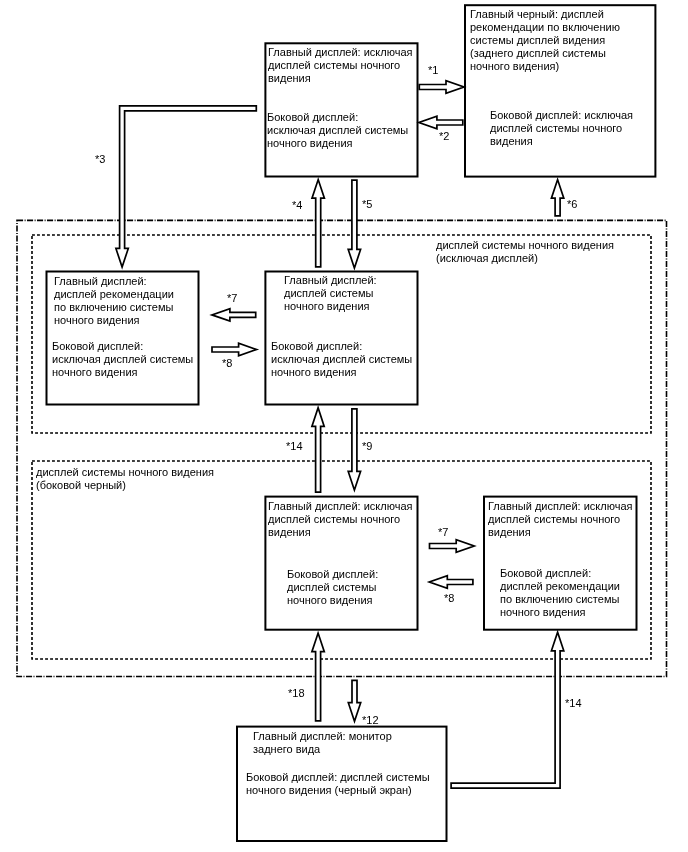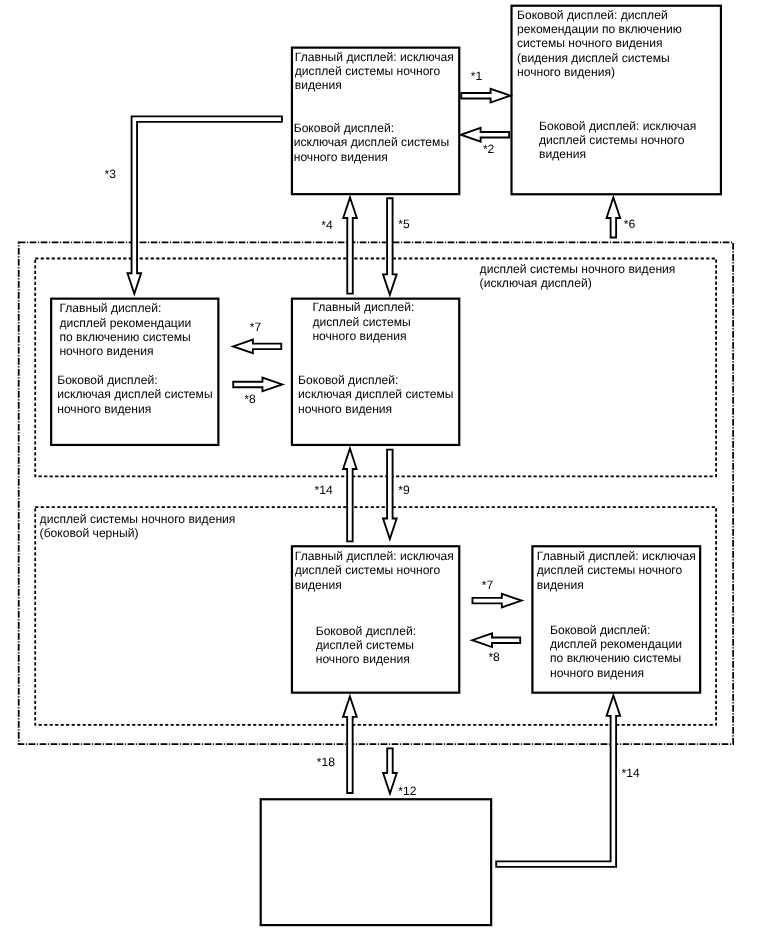--- a/index.html
+++ b/index.html
@@ -38,30 +38,32 @@
     <polygon points="351.9,408.8 351.9,471.4 348.2,471.4 354.4,490.0 360.6,471.4 356.9,471.4 356.9,408.8" fill="#fff" stroke="#000" stroke-width="1.7" stroke-linejoin="miter"></polygon>
     <polygon points="315.6,492.1 315.6,426.4 311.9,426.4 318.1,407.8 324.2,426.4 320.6,426.4 320.6,492.1" fill="#fff" stroke="#000" stroke-width="1.7" stroke-linejoin="miter"></polygon>
     <polygon points="429.5,543.5 456.2,543.5 456.2,539.8 474.2,546.0 456.2,552.2 456.2,548.5 429.5,548.5" fill="#fff" stroke="#000" stroke-width="1.7" stroke-linejoin="miter"></polygon>
     <polygon points="472.9,579.5 447.3,579.5 447.3,575.8 429.3,582.0 447.3,588.2 447.3,584.5 472.9,584.5" fill="#fff" stroke="#000" stroke-width="1.7" stroke-linejoin="miter"></polygon>
     <polygon points="315.6,720.9 315.6,651.7 311.9,651.7 318.1,633.1 324.3,651.7 320.6,651.7 320.6,720.9" fill="#fff" stroke="#000" stroke-width="1.7" stroke-linejoin="miter"></polygon>
     <polygon points="352.0,680.3 352.0,702.7 348.3,702.7 354.5,721.3 360.7,702.7 357.0,702.7 357.0,680.3" fill="#fff" stroke="#000" stroke-width="1.7" stroke-linejoin="miter"></polygon>
     <polygon points="451.1,788.1 560.1,788.1 560.1,650.8 563.8,650.8 557.6,632.2 551.4,650.8 555.1,650.8 555.1,783.1 451.1,783.1" fill="#fff" stroke="#000" stroke-width="1.7" stroke-linejoin="miter"></polygon>
   </svg>
   <div class="tx" style="left:268px;top:46px"><div>Главный дисплей: исключая</div><div>дисплей системы ночного</div><div>видения</div></div>
   <div class="tx" style="left:267px;top:111px"><div>Боковой дисплей:</div><div>исключая дисплей системы</div><div>ночного видения</div></div>
-  <div class="tx" style="left:470px;top:8px"><div>Боковой дисплей: дисплей</div><div>рекомендации по включению</div><div>системы ночного видения</div><div>(видения дисплей системы</div><div>ночного видения)</div></div>
+  <div class="tx" style="left:470px;top:8px"><div>Главный черный: дисплей</div><div>рекомендации по включению</div><div>системы дисплей видения</div><div>(заднего дисплей системы</div><div>ночного видения)</div></div>
   <div class="tx" style="left:490px;top:109px"><div>Боковой дисплей: исключая</div><div>дисплей системы ночного</div><div>видения</div></div>
   <div class="tx" style="left:54px;top:275px"><div>Главный дисплей:</div><div>дисплей рекомендации</div><div>по включению системы</div><div>ночного видения</div></div>
   <div class="tx" style="left:52px;top:340px"><div>Боковой дисплей:</div><div>исключая дисплей системы</div><div>ночного видения</div></div>
   <div class="tx" style="left:284px;top:274px"><div>Главный дисплей:</div><div>дисплей системы</div><div>ночного видения</div></div>
   <div class="tx" style="left:271px;top:340px"><div>Боковой дисплей:</div><div>исключая дисплей системы</div><div>ночного видения</div></div>
   <div class="tx" style="left:268px;top:500px"><div>Главный дисплей: исключая</div><div>дисплей системы ночного</div><div>видения</div></div>
   <div class="tx" style="left:287px;top:568px"><div>Боковой дисплей:</div><div>дисплей системы</div><div>ночного видения</div></div>
   <div class="tx" style="left:488px;top:500px"><div>Главный дисплей: исключая</div><div>дисплей системы ночного</div><div>видения</div></div>
   <div class="tx" style="left:500px;top:567px"><div>Боковой дисплей:</div><div>дисплей рекомендации</div><div>по включению системы</div><div>ночного видения</div></div>
+  <div class="tx" style="left:253px;top:730px"><div>Главный дисплей: монитор</div><div>заднего вида</div></div>
+  <div class="tx" style="left:246px;top:771px"><div>Боковой дисплей: дисплей системы</div><div>ночного видения (черный экран)</div></div>
   <div class="tx" style="left:436px;top:239px"><div>дисплей системы ночного видения</div><div>(исключая дисплей)</div></div>
   <div class="tx" style="left:36px;top:466px"><div>дисплей системы ночного видения</div><div>(боковой черный)</div></div>
   <div class="ref" style="left:428px;top:64px">*1</div>
   <div class="ref" style="left:439px;top:130px">*2</div>
   <div class="ref" style="left:95px;top:153px">*3</div>
   <div class="ref" style="left:292px;top:199px">*4</div>
   <div class="ref" style="left:362px;top:198px">*5</div>
   <div class="ref" style="left:567px;top:198px">*6</div>
   <div class="ref" style="left:227px;top:292px">*7</div>
   <div class="ref" style="left:222px;top:357px">*8</div>

